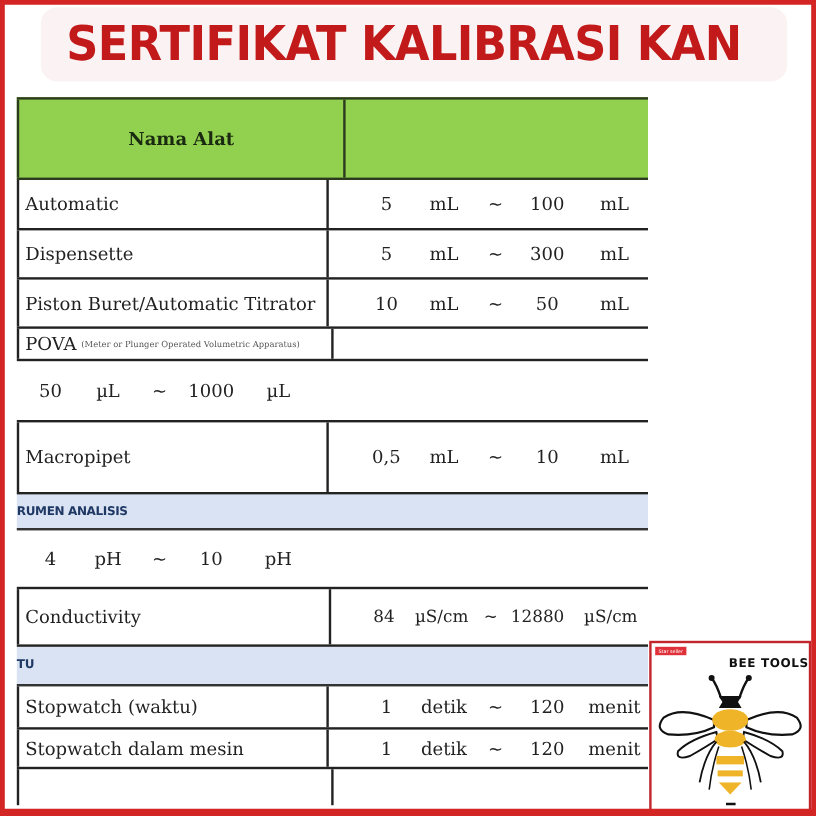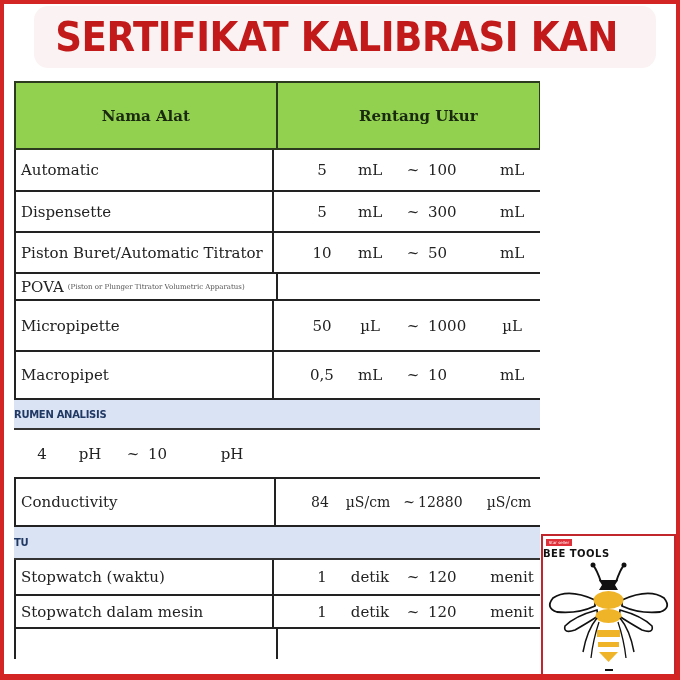--- a/index.html
+++ b/index.html
@@ -40,60 +40,59 @@
     width: 252px; display: flex; align-items: center;
     font-size: 15px; color: #222;
   }
   .header { height: 69px; background: #92d050; border-top: 2px solid #2c3a1e; border-bottom: 2px solid #2c3a1e; }
   .header .cell-name { justify-content: center; padding-left: 0; font-weight: bold; font-size: 15px; color: #1a2a10; border-right-color: #2c3a1e; border-left-color: #2c3a1e; }
   .header .cell-range { justify-content: center; font-weight: bold; font-size: 15px; color: #1a2a10; border-right: 1px solid #2c3a1e; }
 
   .r-min { width: 40px; text-align: center; margin-left: 8px; }
   .r-unit1 { width: 56px; text-align: center; }
   .r-tilde { width: 30px; text-align: center; }
-  .r-max { width: 56px; text-align: left; }
+  .r-max { width: 56px; text-align: center; }
   .r-unit2 { width: 56px; text-align: center; }
 
   .section {
     height: 30px; background: #dae3f3; border-bottom: 2px solid #333;
     display: flex; align-items: center; padding-left: 0;
     font-family: "DejaVu Sans", "Liberation Sans", sans-serif;
     font-weight: bold; font-size: 10px; color: #1f3864; letter-spacing: -0.3px;
   }
   .pova-small { font-size: 7px; color: #555; margin-left: 4px; }
 
   .bee-box {
     position: absolute; left: 541px; top: 534px; width: 135px; height: 143px;
     background: #ffffff; border: 2px solid #c0262b; z-index: 4;
   }
   .bee-badge {
     position: absolute; left: 3px; top: 3px; width: 26px; height: 7px;
     background: #e0303a; color: #fff; font-size: 4px; line-height: 7px;
     font-family: "DejaVu Sans", sans-serif; text-align: center;
   }
   .bee-title {
-    position: absolute; left: 0; top: 12px; width: 100%; text-align: left;
+    position: absolute; left: 0; top: 12px; width: 100%; text-align: right;
     font-family: "DejaVu Sans", "Liberation Sans", sans-serif; font-weight: bold;
     font-size: 10px; color: #111; letter-spacing: 0.5px;
   }
   .bee-svg { position: absolute; left: 0; top: 24px; }
 </style>
 </head>
 <body>
 
 <div class="frame"></div>
 
 <div class="title-banner">
   <span class="title-text">SERTIFIKAT KALIBRASI KAN</span>
 </div>
 
 <div class="table">
   <div class="row header">
     <div class="cell-name">Nama Alat</div>
-    <div class="cell-range">Rentang Ukur</div>
   </div>
 
   <div class="row" style="height:42px">
     <div class="cell-name">Automatic</div>
     <div class="cell-range">
       <span class="r-min">5</span>
       <span class="r-unit1">mL</span>
       <span class="r-tilde">~</span>
       <span class="r-max">100</span>
       <span class="r-unit2">mL</span>
@@ -118,37 +117,36 @@
       <span class="r-unit1">mL</span>
       <span class="r-tilde">~</span>
       <span class="r-max">50</span>
       <span class="r-unit2">mL</span>
     </div>
   </div>
 
   <div class="row" style="height:27px">
     <div class="cell-name">
       <span>POVA</span>
-      <span class="pova-small">(Piston or Plunger Titrator Volumetric Apparatus)</span>
+      <span class="pova-small">(Meter or Plunger Operated Volumetric Apparatus)</span>
     </div>
     <div class="cell-range"></div>
   </div>
 
   <div class="row" style="height:51px">
-    <div class="cell-name">Micropipette</div>
     <div class="cell-range">
       <span class="r-min">50</span>
       <span class="r-unit1">µL</span>
       <span class="r-tilde">~</span>
       <span class="r-max">1000</span>
       <span class="r-unit2">µL</span>
     </div>
   </div>
 
-  <div class="row" style="height:48px">
+  <div class="row" style="height:60px">
     <div class="cell-name">Macropipet</div>
     <div class="cell-range">
       <span class="r-min">0,5</span>
       <span class="r-unit1">mL</span>
       <span class="r-tilde">~</span>
       <span class="r-max">10</span>
       <span class="r-unit2">mL</span>
     </div>
   </div>
 

